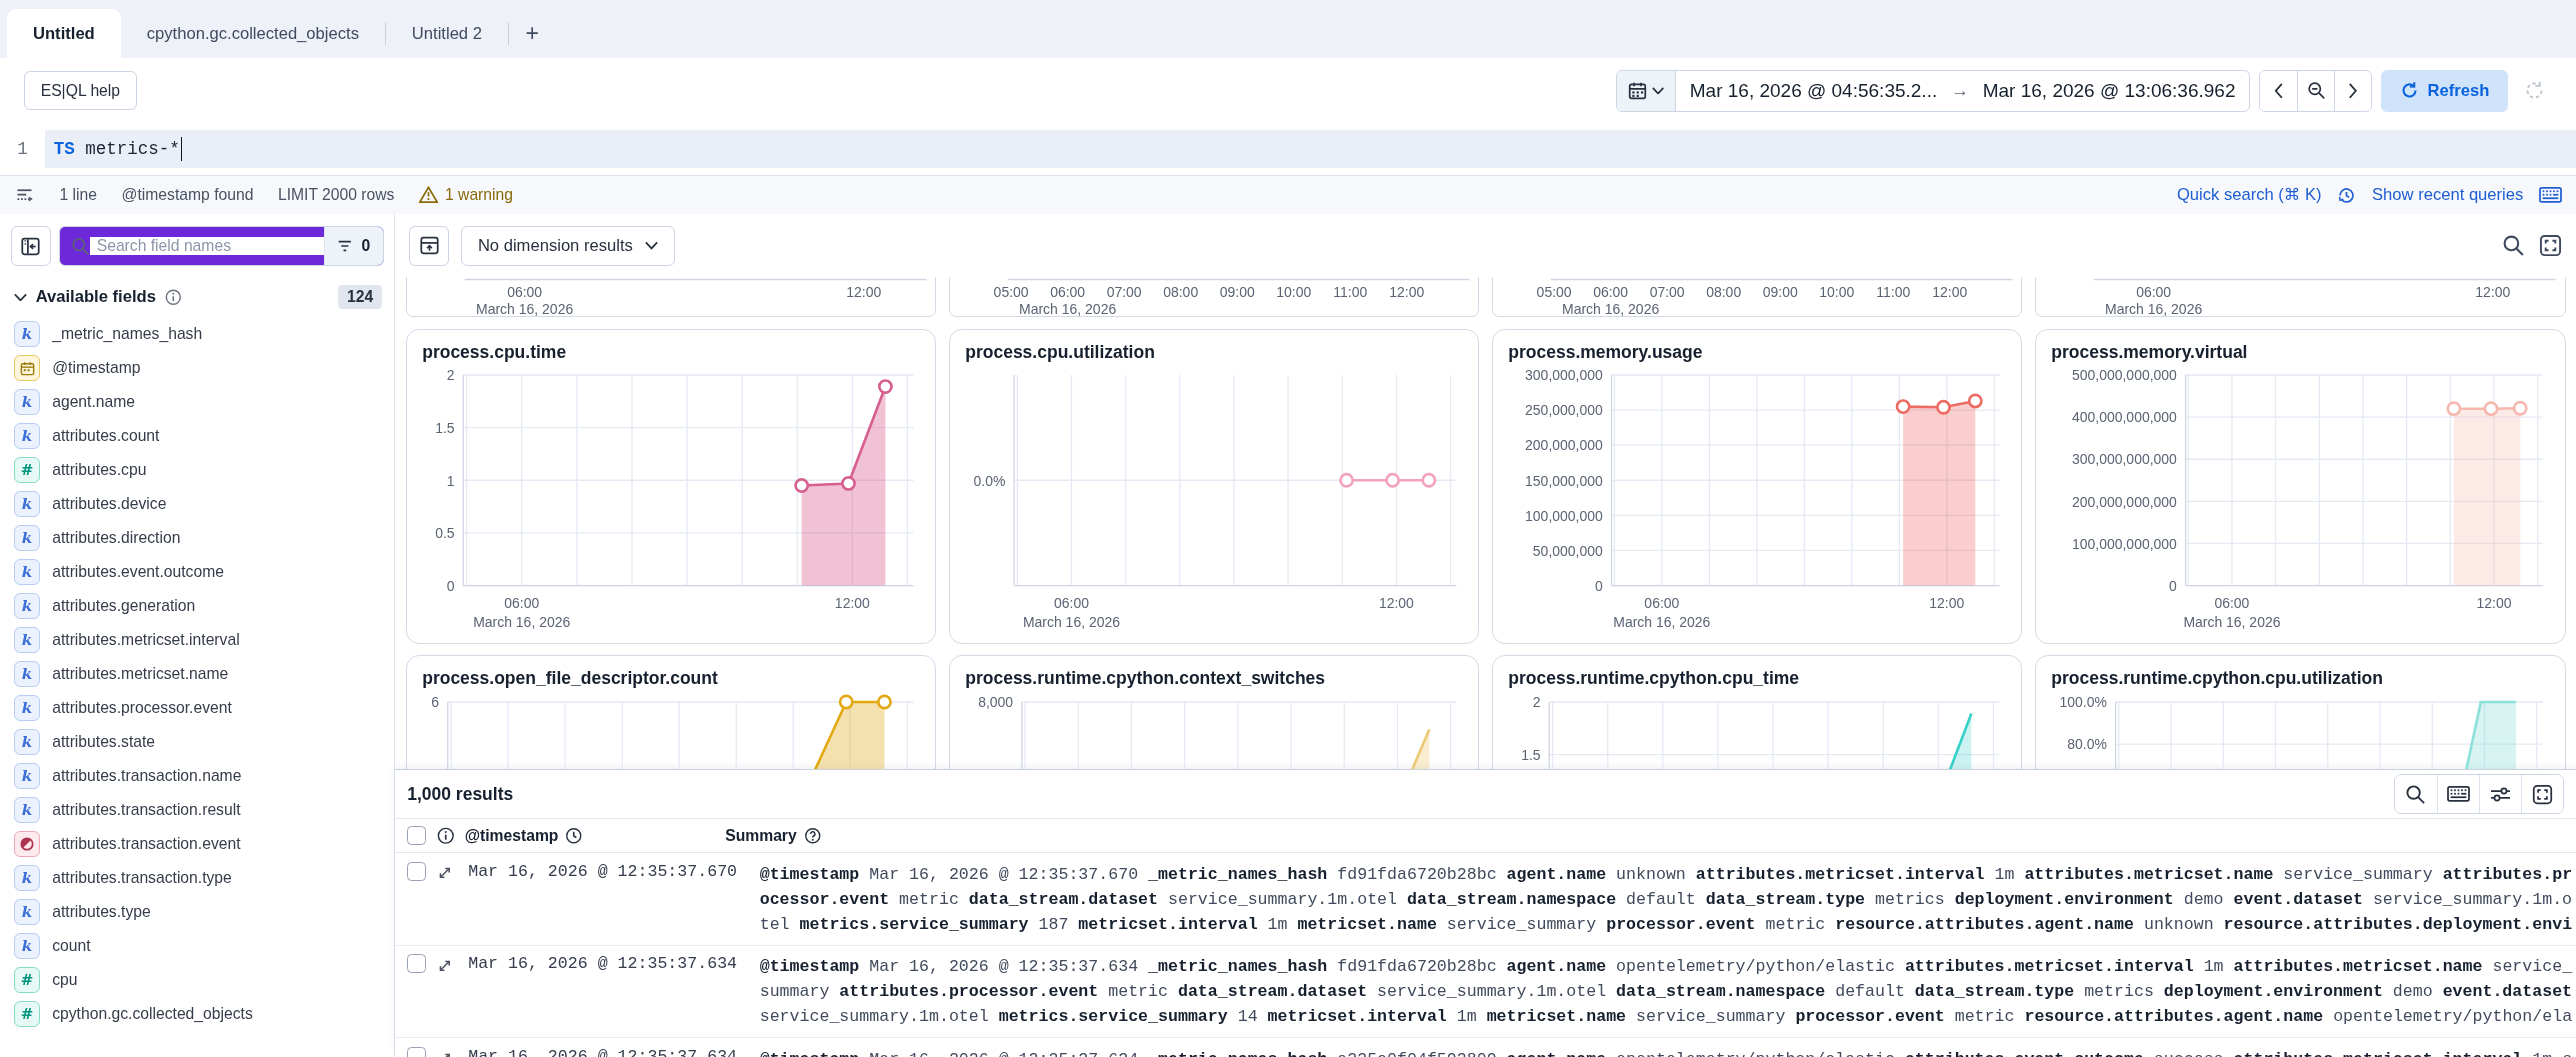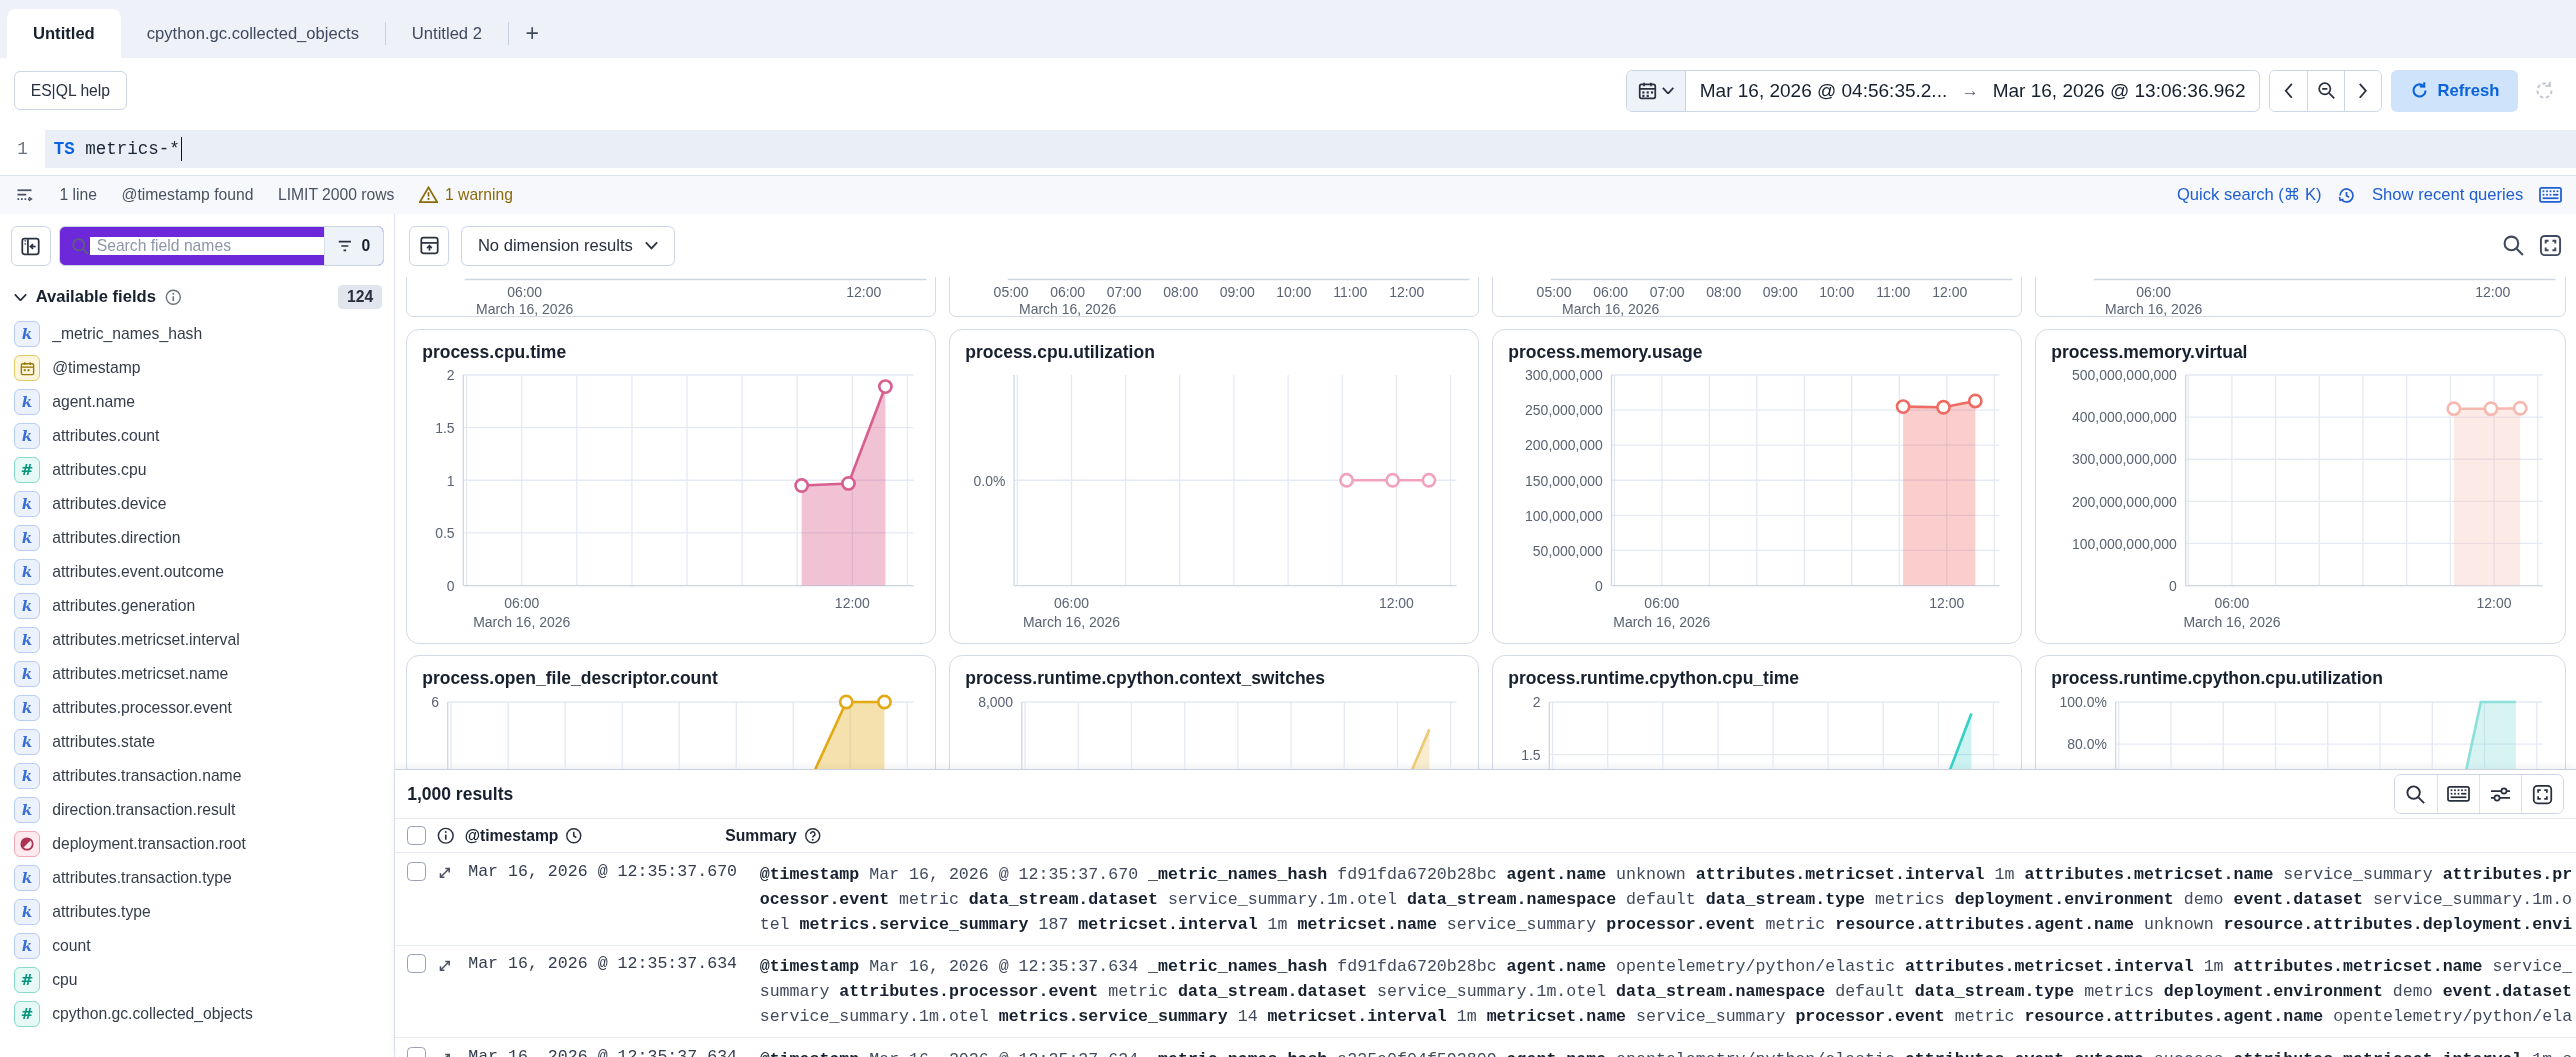--- a/index.html
+++ b/index.html
@@ -10,21 +10,21 @@
   
   .tabbar { height:58px; background:#eef1f8; display:flex; align-items:flex-end; padding-left:7px; }
   .tab { height:49px; display:flex; align-items:center; padding:0 26px; font-size:16.6px;
     color:#3f4a5e; border-radius:8.7px 8.7px 0 0; cursor:pointer; }
   .tab.active { background:#fff; color:#16202e; font-weight:700; }
   .tab-divider { width:0.9px; height:23px; background:#c9d1df; margin-bottom:13px; }
   .tab-add { width:47px; height:49px; display:flex; align-items:center; justify-content:center;
     font-size:23px; color:#3f4a5e; }
 
   
-  .toolbar { height:65px; background:#fff; display:flex; align-items:center; padding:0 14px; }
+  .toolbar { height:65px; background:#fff; display:flex; align-items:center; padding:0 24px; }
   .btn-help { border:0.9px solid #ccd5e4; border-radius:6.1px; background:#fff; padding:9.6px 15.7px;
     font-size:15.7px; color:#28303f; }
   .toolbar-right { margin-left:auto; display:flex; align-items:center; gap:8.7px; }
   .datepicker { display:flex; align-items:stretch; border:0.9px solid #ccd5e4; border-radius:6.1px;
     background:#fff; height:42px; overflow:hidden; }
   .dp-cal { display:flex; align-items:center; gap:5.2px; padding:0 10.5px; background:#eef2f9;
     border-right:0.9px solid #ccd5e4; }
   .dp-date { display:flex; align-items:center; padding:0 14px; font-size:19px; color:#16202e; white-space:nowrap; }
   .dp-arrow { display:flex; align-items:center; font-size:17.5px; color:#5a6372; }
   .nav-group { display:flex; border:0.9px solid #ccd5e4; border-radius:6.1px; overflow:hidden; height:42px; }
@@ -342,30 +342,30 @@
         <div class="field-item">
           <span class="fbadge kw">k</span>
           <span class="fname">attributes.state</span>
         </div>
         <div class="field-item">
           <span class="fbadge kw">k</span>
           <span class="fname">attributes.transaction.name</span>
         </div>
         <div class="field-item">
           <span class="fbadge kw">k</span>
-          <span class="fname">direction.transaction.result</span>
+          <span class="fname">attributes.transaction.result</span>
         </div>
         <div class="field-item">
           <span class="fbadge bool">
             <svg width="14" height="14" viewBox="0 0 16 16">
               <circle cx="8" cy="8" r="6.5" fill="none" stroke="#ac3352" stroke-width="2"></circle>
               <path d="M8 1.5 A6.5 6.5 0 0 0 8 14.5 Z" fill="#ac3352" transform="rotate(45 8 8)"></path>
             </svg>
           </span>
-          <span class="fname">deployment.transaction.root</span>
+          <span class="fname">attributes.transaction.event</span>
         </div>
         <div class="field-item">
           <span class="fbadge kw">k</span>
           <span class="fname">attributes.transaction.type</span>
         </div>
         <div class="field-item">
           <span class="fbadge kw">k</span>
           <span class="fname">attributes.type</span>
         </div>
         <div class="field-item">

